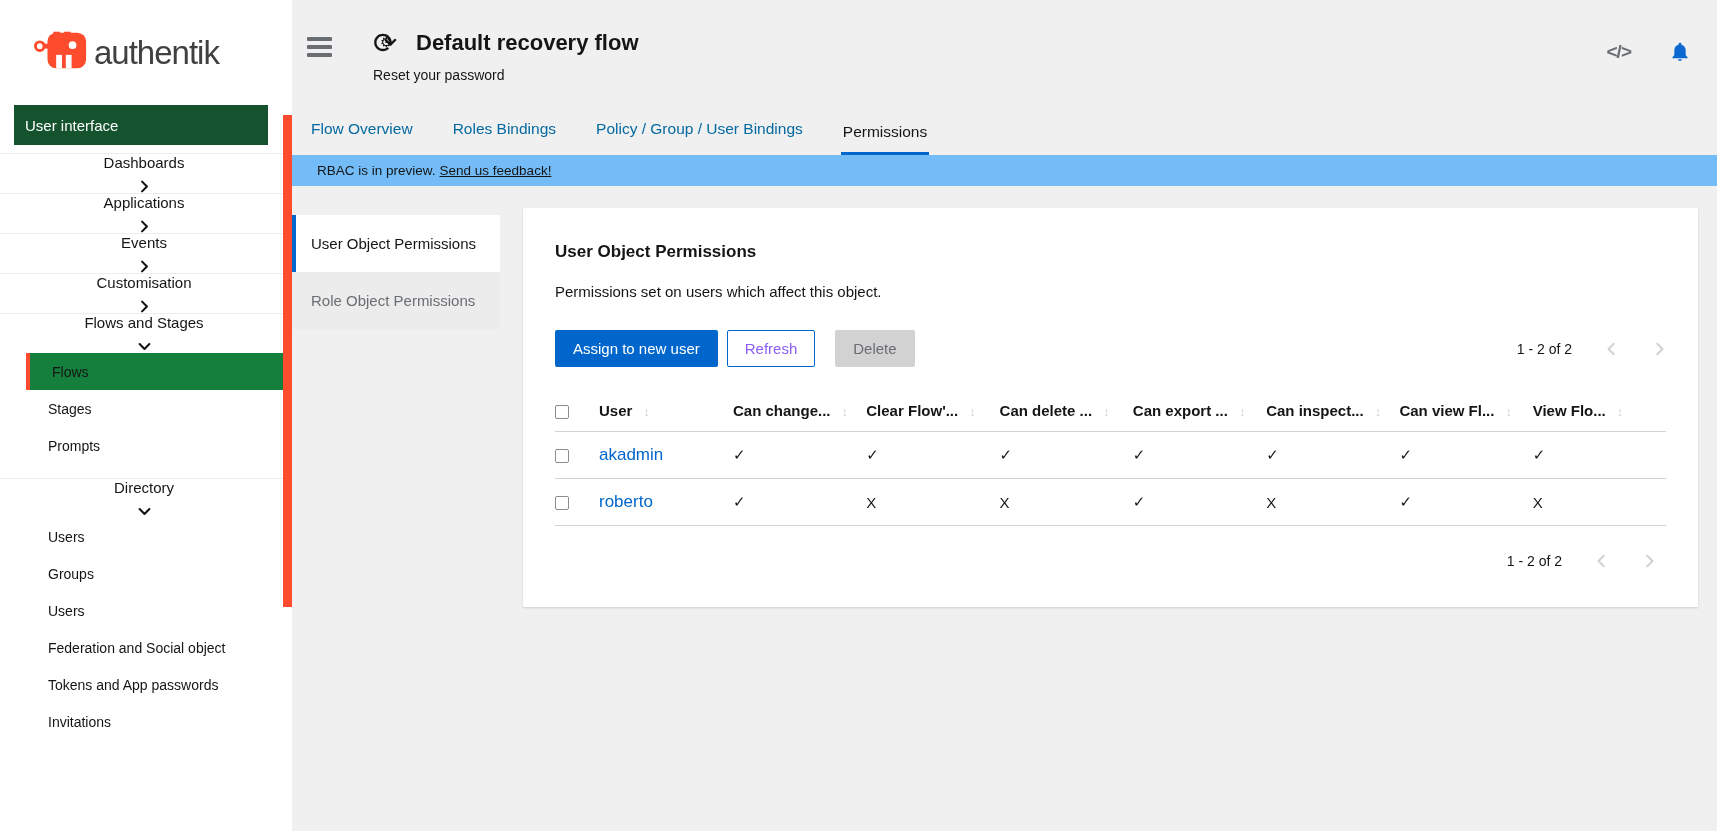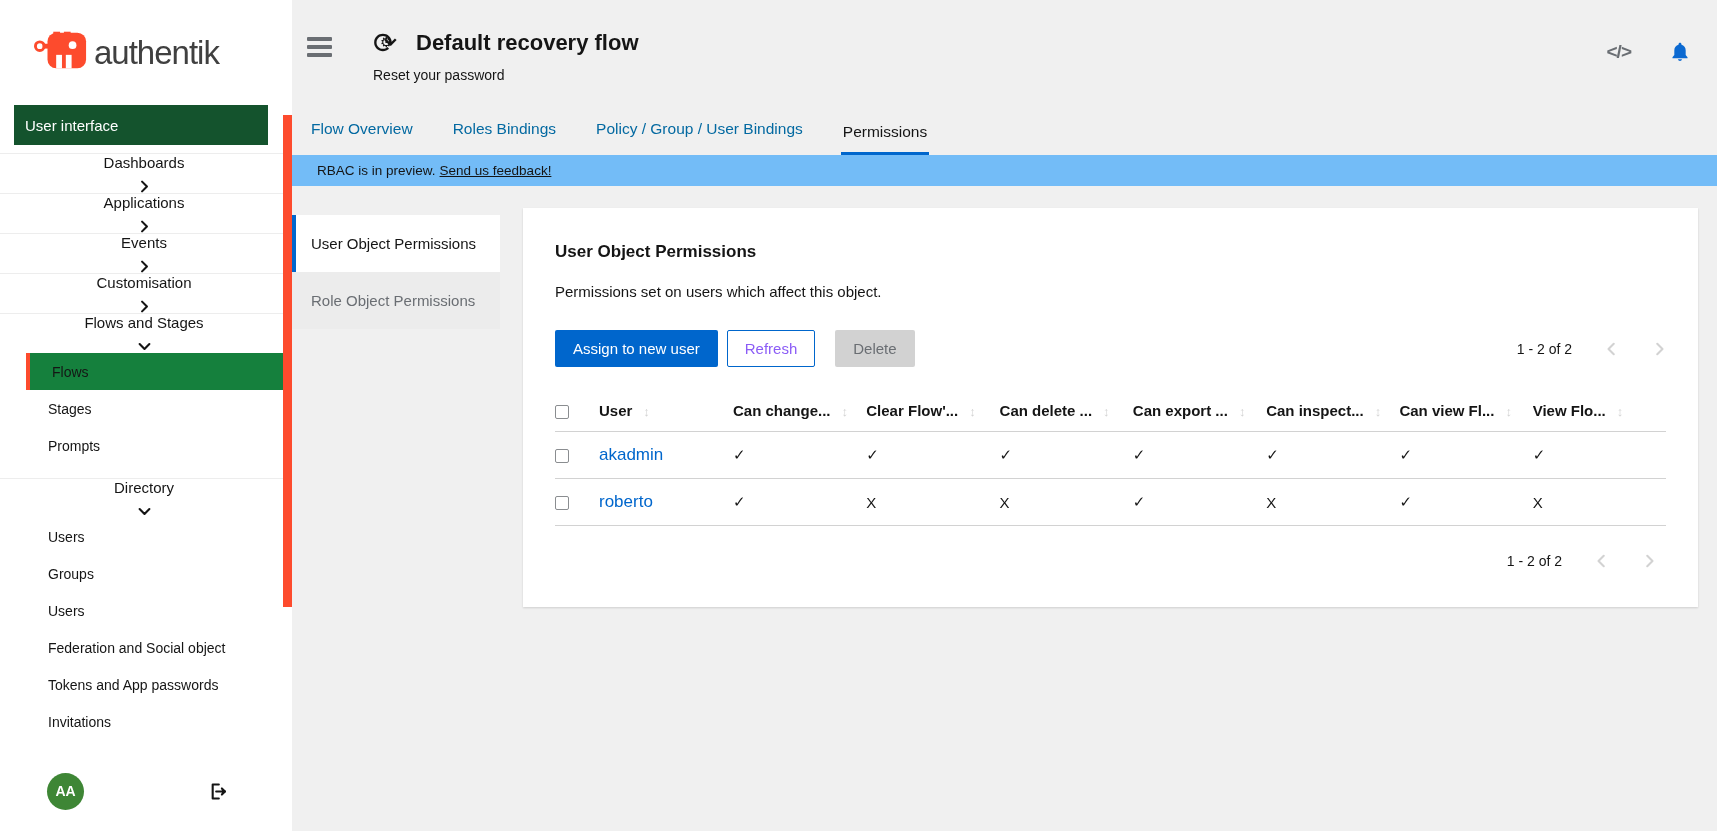--- a/index.html
+++ b/index.html
@@ -156,30 +156,20 @@
           </span>
       </div>
       <div class="sub-item">Users</div>
       <div class="sub-item">Groups</div>
       <div class="sub-item">Users</div>
       <div class="sub-item">Federation and Social object</div>
       <div class="sub-item">Tokens and App passwords</div>
       <div class="sub-item">Invitations</div>
     </nav>
 
-    <div class="sidebar-footer">
-      <div class="avatar">AA</div>
-      <span class="logout">
-        <svg width="21" height="21" viewBox="0 0 24 24" fill="none" stroke="#151515" stroke-width="2.4" stroke-linecap="round" stroke-linejoin="round">
-          <path d="M13.5 4H6.5v16h7"></path>
-          <path d="M10.5 12h10"></path>
-          <path d="M17 8.5L20.5 12L17 15.5" fill="#151515"></path>
-        </svg>
-      </span>
-    </div>
 
     <div class="red-scrollbar"></div>
   </aside>
 
   <main class="main">
 
     <div class="topbar">
       <div class="hamburger">
           <div></div>
           <div></div>

